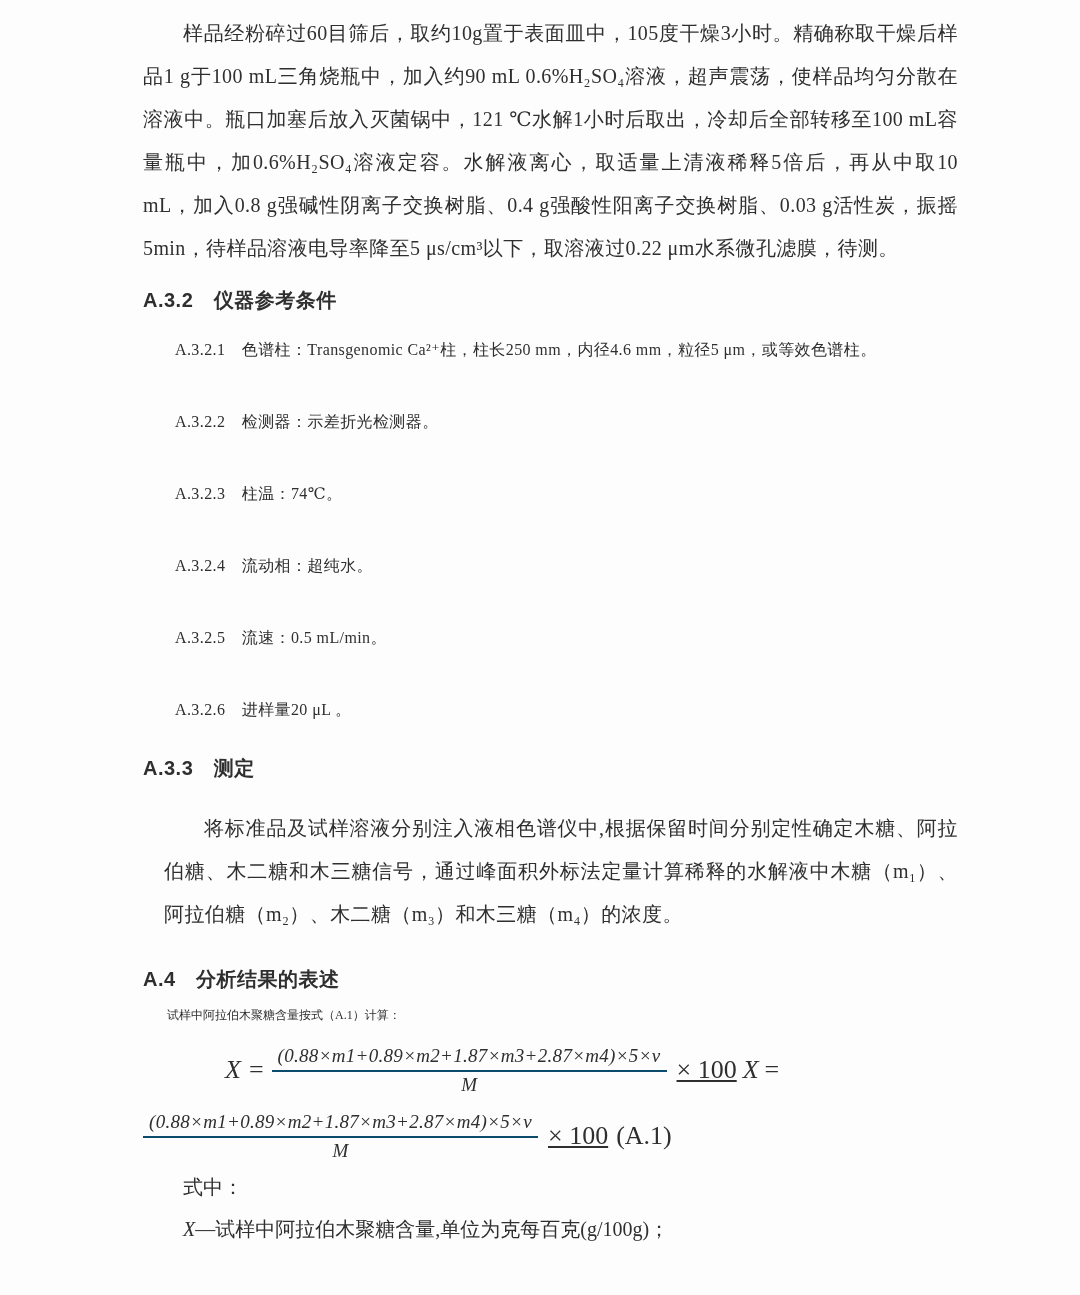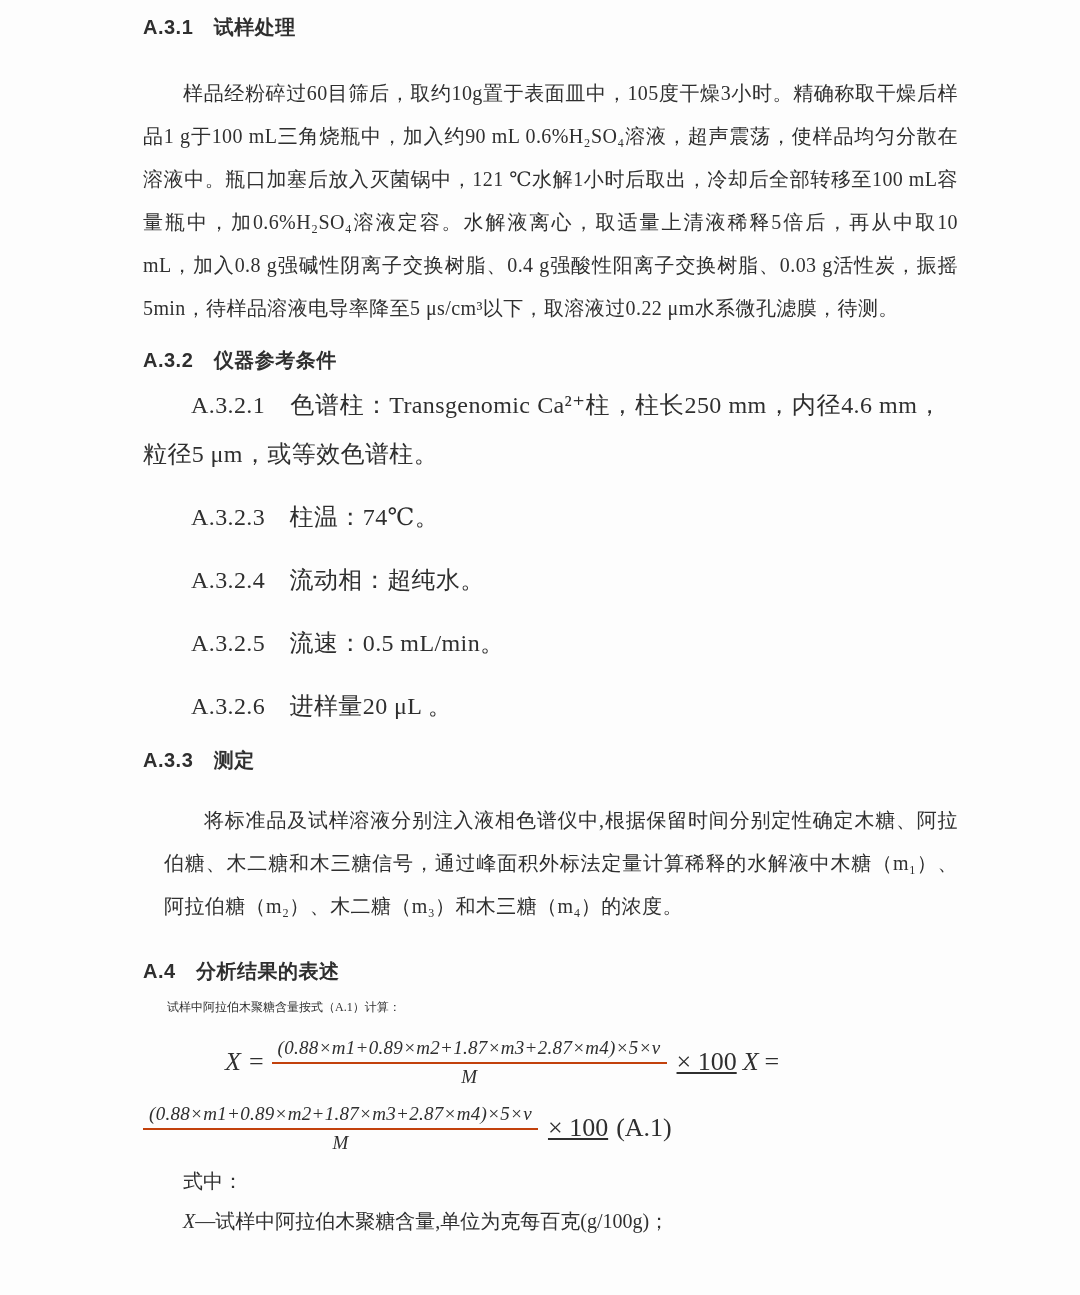--- a/index.html
+++ b/index.html
@@ -34,22 +34,22 @@
     font-size: 20px;
     line-height: 43px;
     text-align: justify;
     text-indent: 2em;
     margin: 0;
     letter-spacing: 0.4px;
   }
   .para-1 { margin-bottom: 15px; }
   .para-2 { margin-bottom: 28px; margin-left: 21px; }
   .subclause {
-    font-size: 24px;
-    line-height: 49px;
+    font-size: 16px;
+    line-height: 58px;
     text-align: justify;
     text-indent: 2em;
     margin: 0 16px 14px 0;
     letter-spacing: 0.4px;
   }
   .intro-line {
     font-size: 12px;
     line-height: 43px;
     text-indent: 2em;
     margin: 0;
@@ -67,61 +67,62 @@
   .frac {
     display: inline-flex;
     flex-direction: column;
     align-items: center;
     text-align: center;
     vertical-align: middle;
   }
   .frac .num {
     font-size: 19px;
     font-style: italic;
-    border-bottom: 2px solid #c2410c;
+    border-bottom: 2px solid #0c4a6e;
     padding: 0 6px 3px 6px;
     line-height: 22px;
     letter-spacing: 0.3px;
   }
   .frac .den {
     font-size: 19px;
     font-style: italic;
     padding-top: 3px;
     line-height: 20px;
   }
   .mult { font-style: normal; padding-left: 10px; text-decoration: underline; }
   .tail-var { font-style: italic; padding-left: 6px; }
   .tail-eq { font-style: normal; padding-left: 6px; }
   .eq-label { font-style: normal; padding-left: 8px; }
   .where-label {
     font-size: 20px;
     line-height: 40px;
     text-indent: 2em;
     margin: 8px 0 0 0;
+    font-family: Liberation Mono, monospace;
   }
   .where-item {
     font-size: 20px;
     line-height: 40px;
     margin: 0;
     text-indent: 2em;
   }
   .where-item .sym { font-style: italic; }
 </style>
 </head>
 <body>
 
 <div class="page">
 
-  <h2 class="clause-heading h-a31">A.3.1　试样处理</h2>
 
   <p class="body-para para-1">样品经粉碎过60目筛后，取约10g置于表面皿中，105度干燥3小时。精确称取干燥后样品1 g于100 mL三角烧瓶中，加入约90 mL 0.6%H₂SO₄溶液，超声震荡，使样品均匀分散在溶液中。瓶口加塞后放入灭菌锅中，121 ℃水解1小时后取出，冷却后全部转移至100 mL容量瓶中，加0.6%H₂SO₄溶液定容。水解液离心，取适量上清液稀释5倍后，再从中取10 mL，加入0.8 g强碱性阴离子交换树脂、0.4 g强酸性阳离子交换树脂、0.03 g活性炭，振摇5min，待样品溶液电导率降至5 μs/cm³以下，取溶液过0.22 μm水系微孔滤膜，待测。</p>
 
   <h2 class="clause-heading h-a32">A.3.2　仪器参考条件</h2>
 
   <p class="subclause">A.3.2.1　色谱柱：Transgenomic Ca²⁺柱，柱长250 mm，内径4.6 mm，粒径5 μm，或等效色谱柱。</p>
+  <p class="subclause">A.3.2.2　检测器：示差折光检测器。</p>
   <p class="subclause">A.3.2.3　柱温：74℃。</p>
   <p class="subclause">A.3.2.4　流动相：超纯水。</p>
   <p class="subclause">A.3.2.5　流速：0.5 mL/min。</p>
   <p class="subclause">A.3.2.6　进样量20 μL 。</p>
 
   <h2 class="clause-heading h-a33">A.3.3　测定</h2>
 
   <p class="body-para para-2">将标准品及试样溶液分别注入液相色谱仪中,根据保留时间分别定性确定木糖、阿拉伯糖、木二糖和木三糖信号，通过峰面积外标法定量计算稀释的水解液中木糖（m₁）、阿拉伯糖（m₂）、木二糖（m₃）和木三糖（m₄）的浓度。</p>
 
   <h2 class="clause-heading h-a4">A.4　分析结果的表述</h2>

